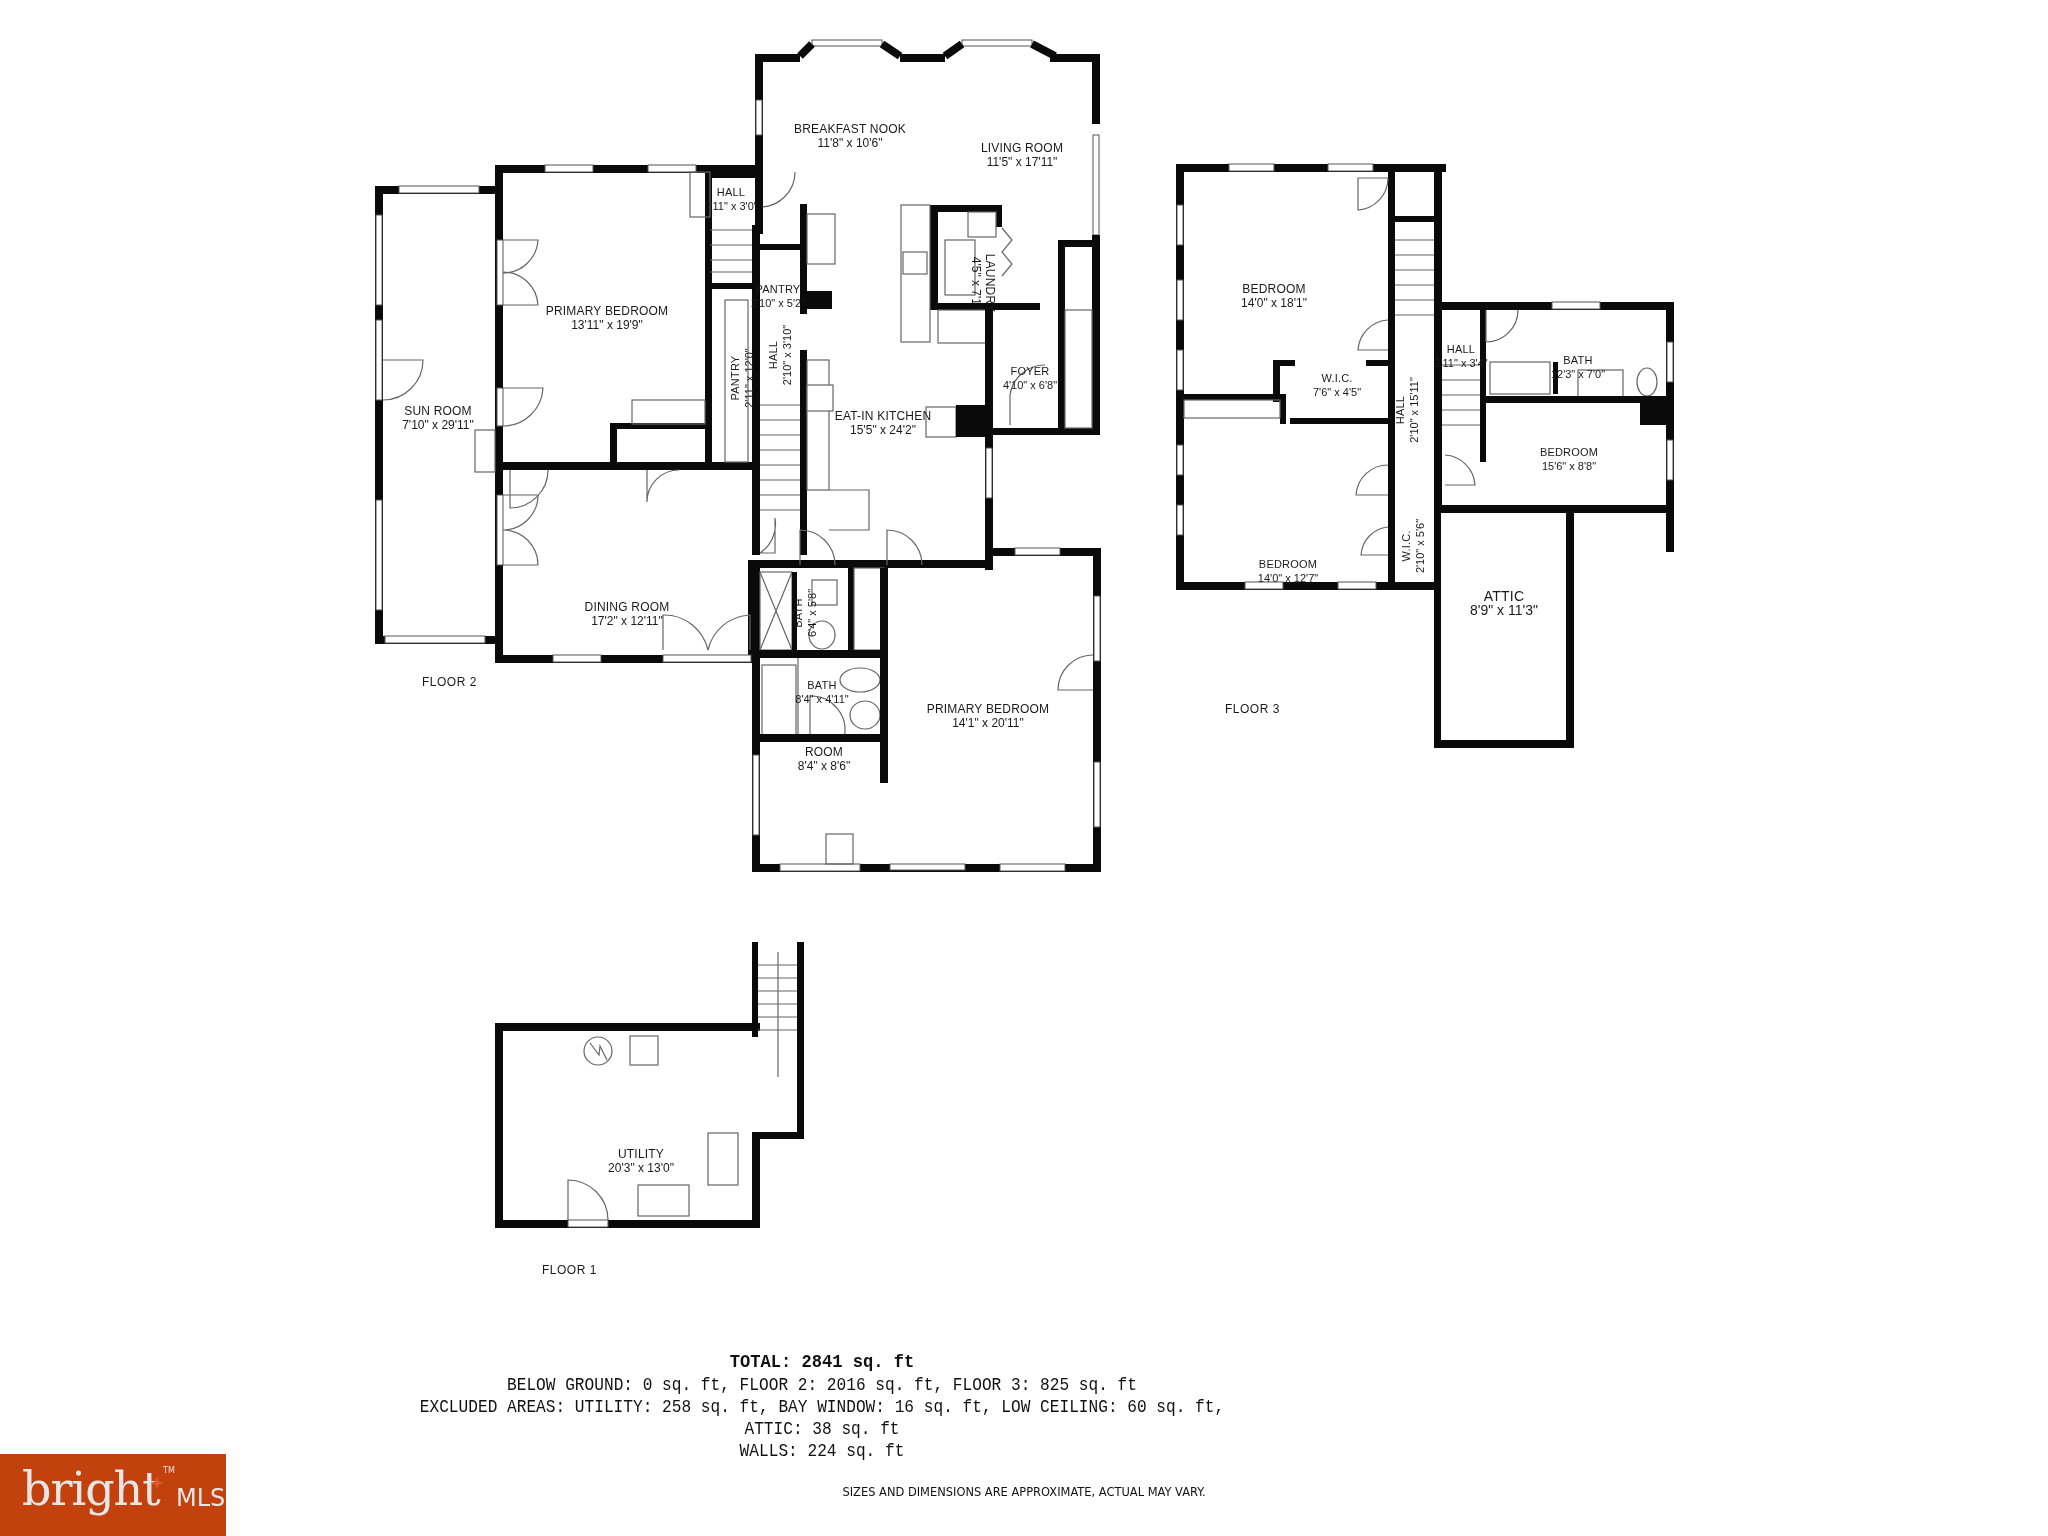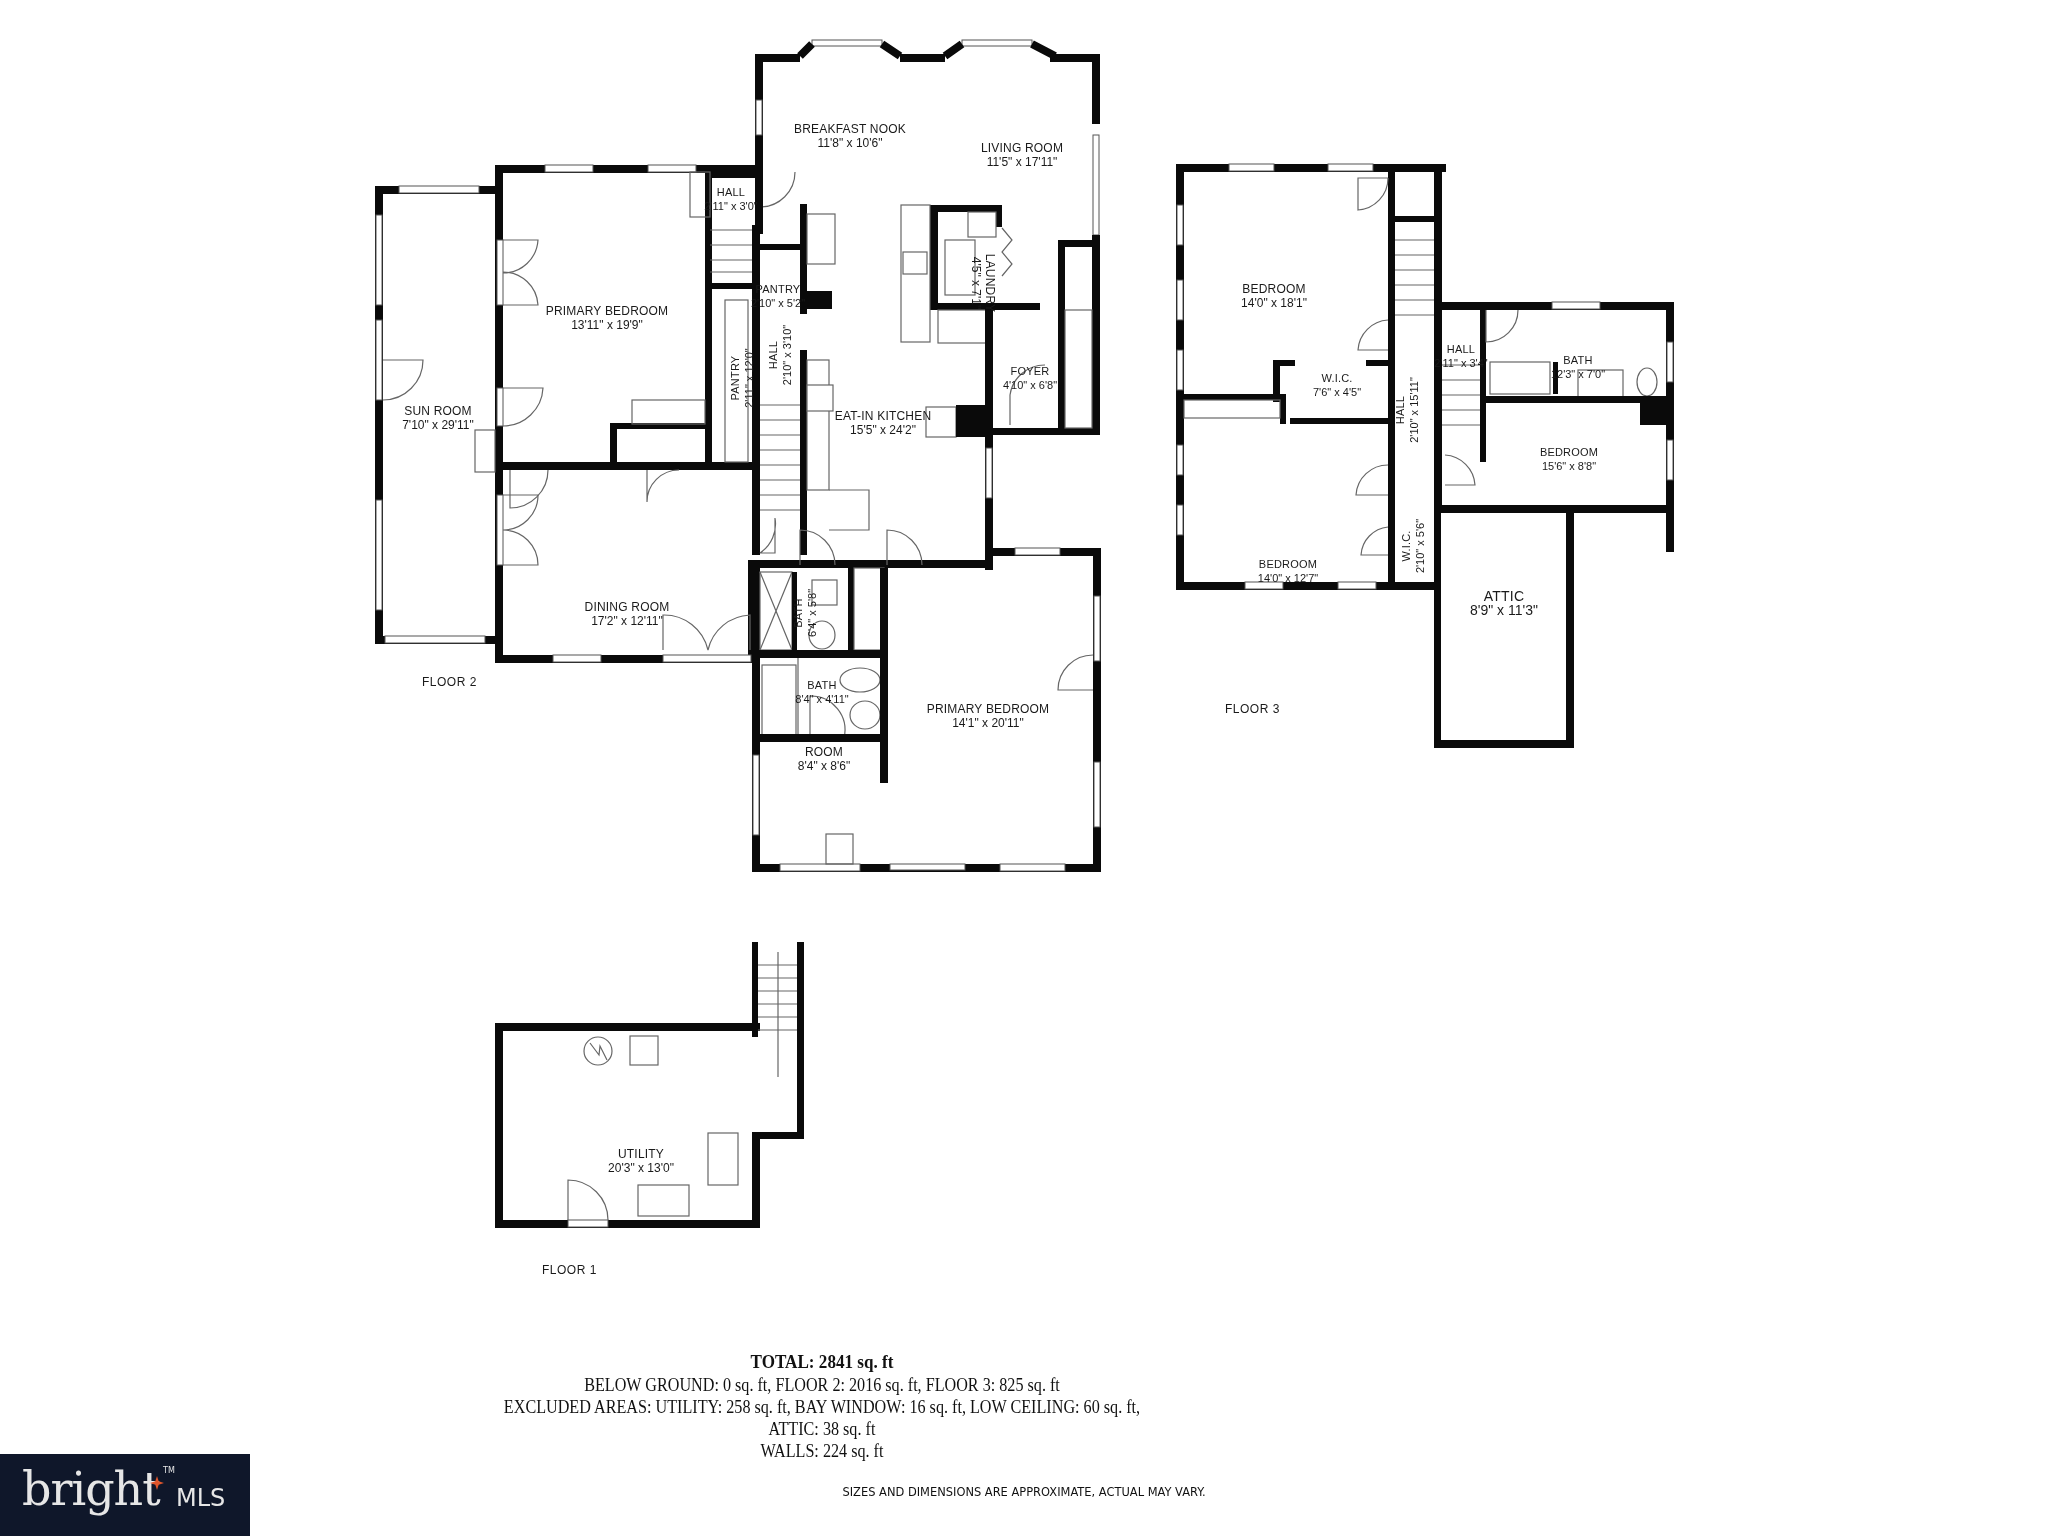--- a/index.html
+++ b/index.html
@@ -7,25 +7,25 @@
   #plan{position:absolute;left:0;top:0;width:2048px;height:1536px;}
   .wall{fill:#0a0a0a;}
   .win{fill:#ffffff;stroke:#555;stroke-width:1;}
   .fixture{fill:#fff;stroke:#666;stroke-width:1.2;}
   .thin{fill:none;stroke:#666;stroke-width:1.2;}
   .lbl{position:absolute;text-align:center;font-family:"Liberation Sans",sans-serif;font-size:12px;line-height:14px;color:#1a1a1a;white-space:nowrap;transform:translate(-50%,-50%);}
   .lbl .nm{display:block;letter-spacing:0.2px;}
   .lbl .dm{display:block;}
   .vert{transform:translate(-50%,-50%) rotate(-90deg);}
   .floor-lbl{position:absolute;font-size:12px;letter-spacing:0.5px;color:#1a1a1a;margin-left:48px;}
-  #summary{position:absolute;left:0;width:1644px;top:1350px;text-align:center;font-family:Liberation Serif, serif;}
+  #summary{position:absolute;left:0;width:1644px;top:1350px;text-align:center;font-family:Liberation Mono, monospace;}
   #summary .total{font-weight:bold;font-size:19px;line-height:24px;transform:scaleX(0.9);}
   #summary .line{font-size:19px;line-height:22px;transform:scaleX(0.85);}
   #disclaimer{position:absolute;left:0;width:2048px;top:1484px;text-align:center;font-family:"DejaVu Sans",sans-serif;font-size:13px;transform:scaleX(0.88);}
-  #logo{position:absolute;left:0;top:1454px;width:250px;height:82px;background:#0f172a;text-decoration:underline;}
+  #logo{position:absolute;left:0;top:1454px;width:226px;height:82px;background:#c2410c;text-decoration:underline;}
   #logo .b{position:absolute;left:22px;top:8px;font-family:"DejaVu Serif",serif;font-size:46px;color:#e6e6e6;letter-spacing:-1px;}
   #logo .m{position:absolute;left:176px;top:30px;font-family:"DejaVu Sans",sans-serif;font-size:24px;color:#e6e6e6;}
   #logo .tm{position:absolute;left:163px;top:12px;font-size:8px;color:#e6e6e6;font-family:"DejaVu Sans",sans-serif;}
   #logo .star{position:absolute;left:150px;top:22px;width:14px;height:14px;background:#e0552b;clip-path:polygon(50% 0,62% 38%,100% 50%,62% 62%,50% 100%,38% 62%,0 50%,38% 38%);}
 </style>
 </head>
 <body>
 
 <svg id="plan" viewBox="0 0 2048 1536" xmlns="http://www.w3.org/2000/svg">
 

